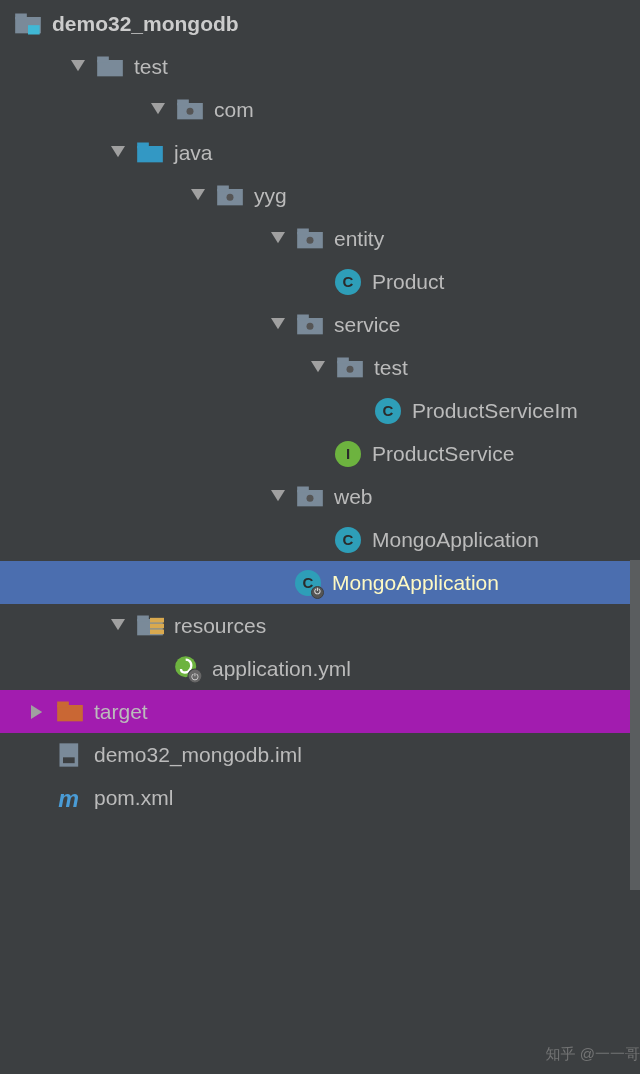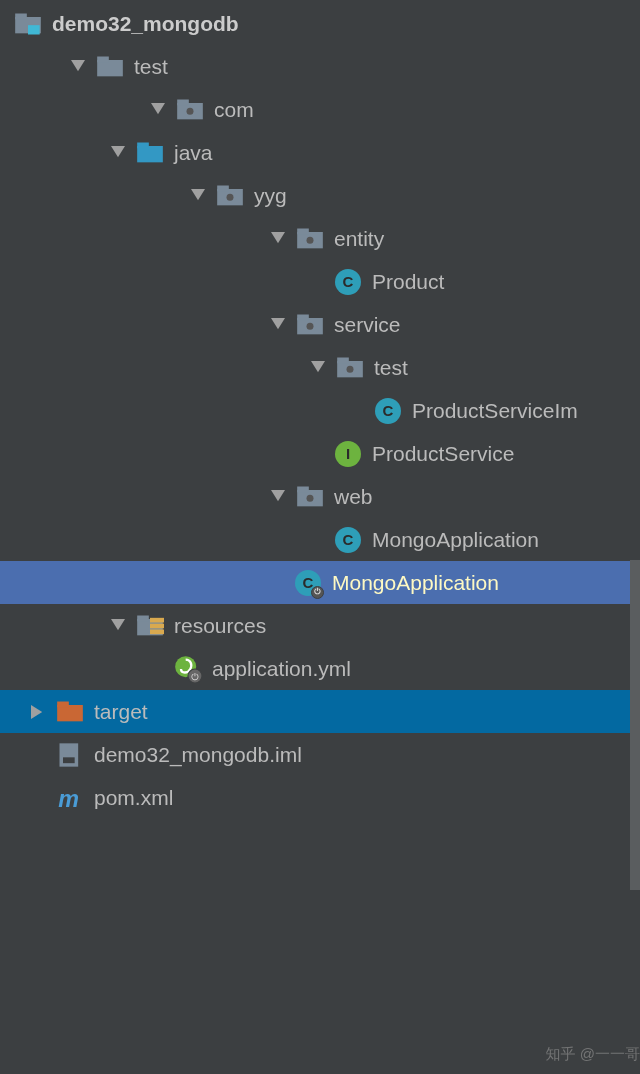--- a/index.html
+++ b/index.html
@@ -15,21 +15,21 @@
     }
     .tree { padding-top: 2px; }
     .row {
       display: flex;
       align-items: center;
       height: 43px;
       white-space: nowrap;
       cursor: pointer;
     }
     .row.selected { background: #4b6eaf; color: #ffffff; }
-    .row.target { background: #0369a1; }
+    .row.target { background: #a21caf; }
     .indent { display: inline-block; }
     .arrow {
       width: 20px;
       height: 20px;
       display: flex;
       align-items: center;
       justify-content: center;
       margin-right: 8px;
       color: #a0a0a0;
     }

